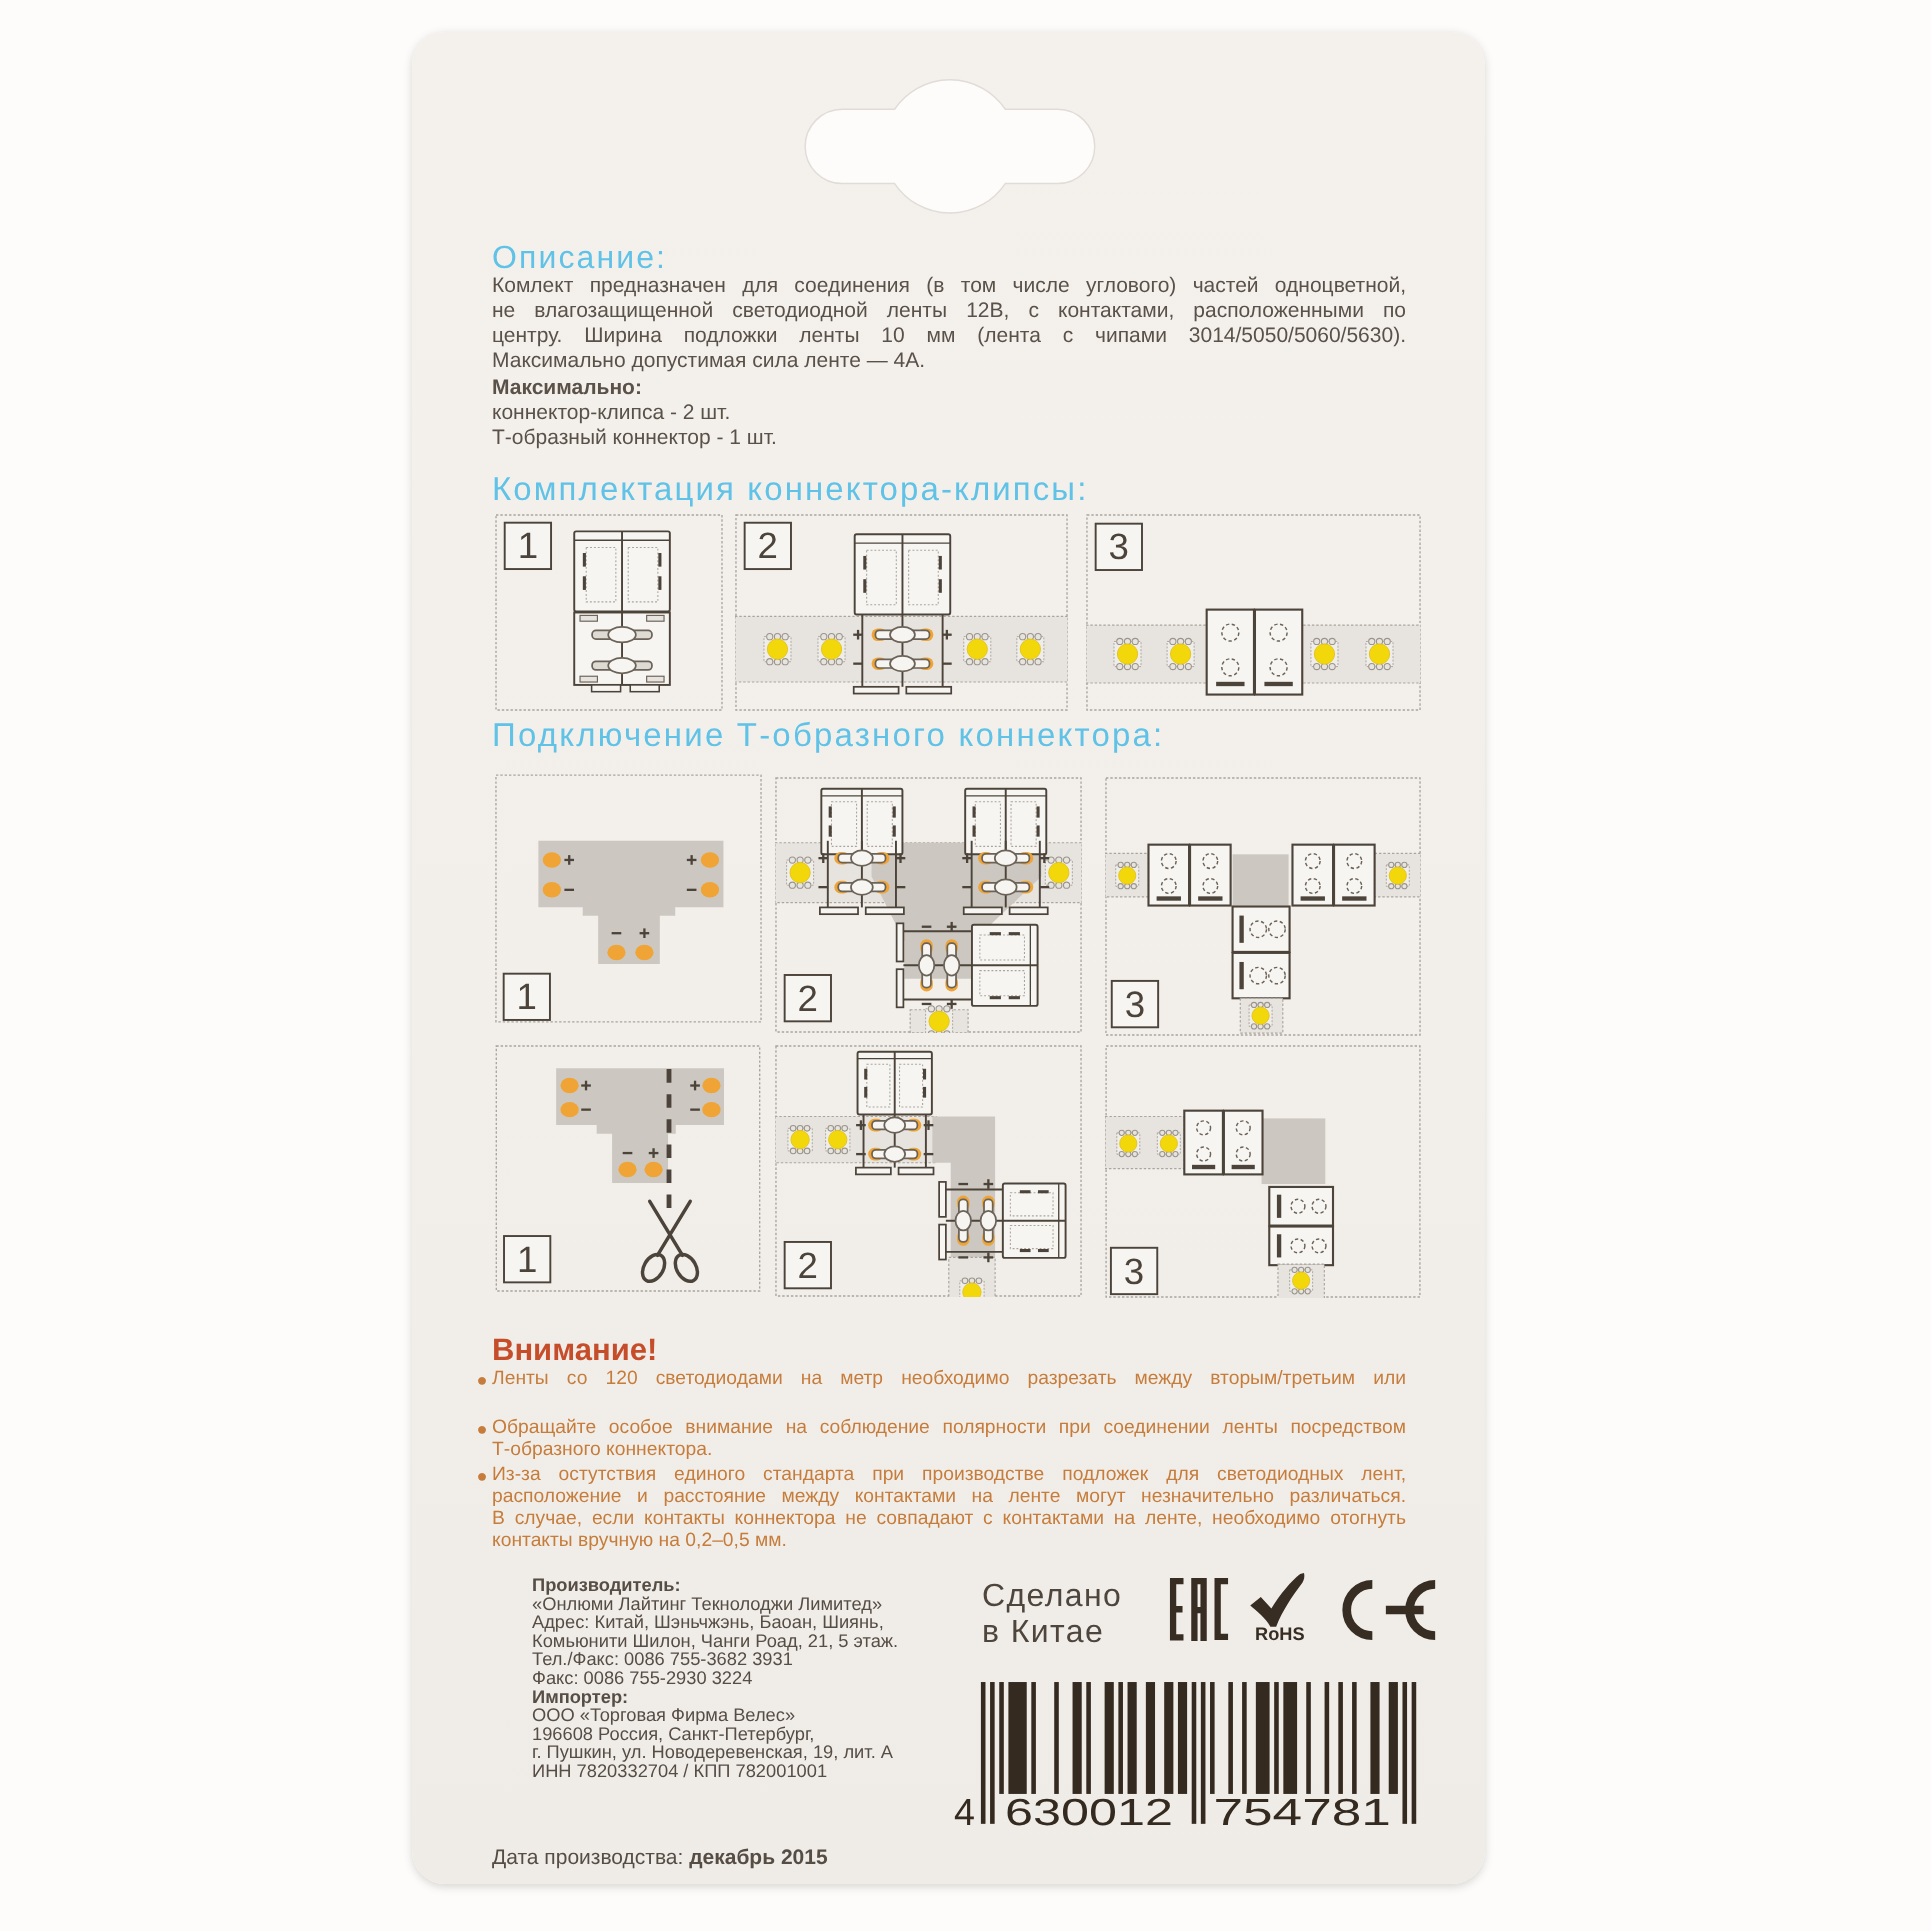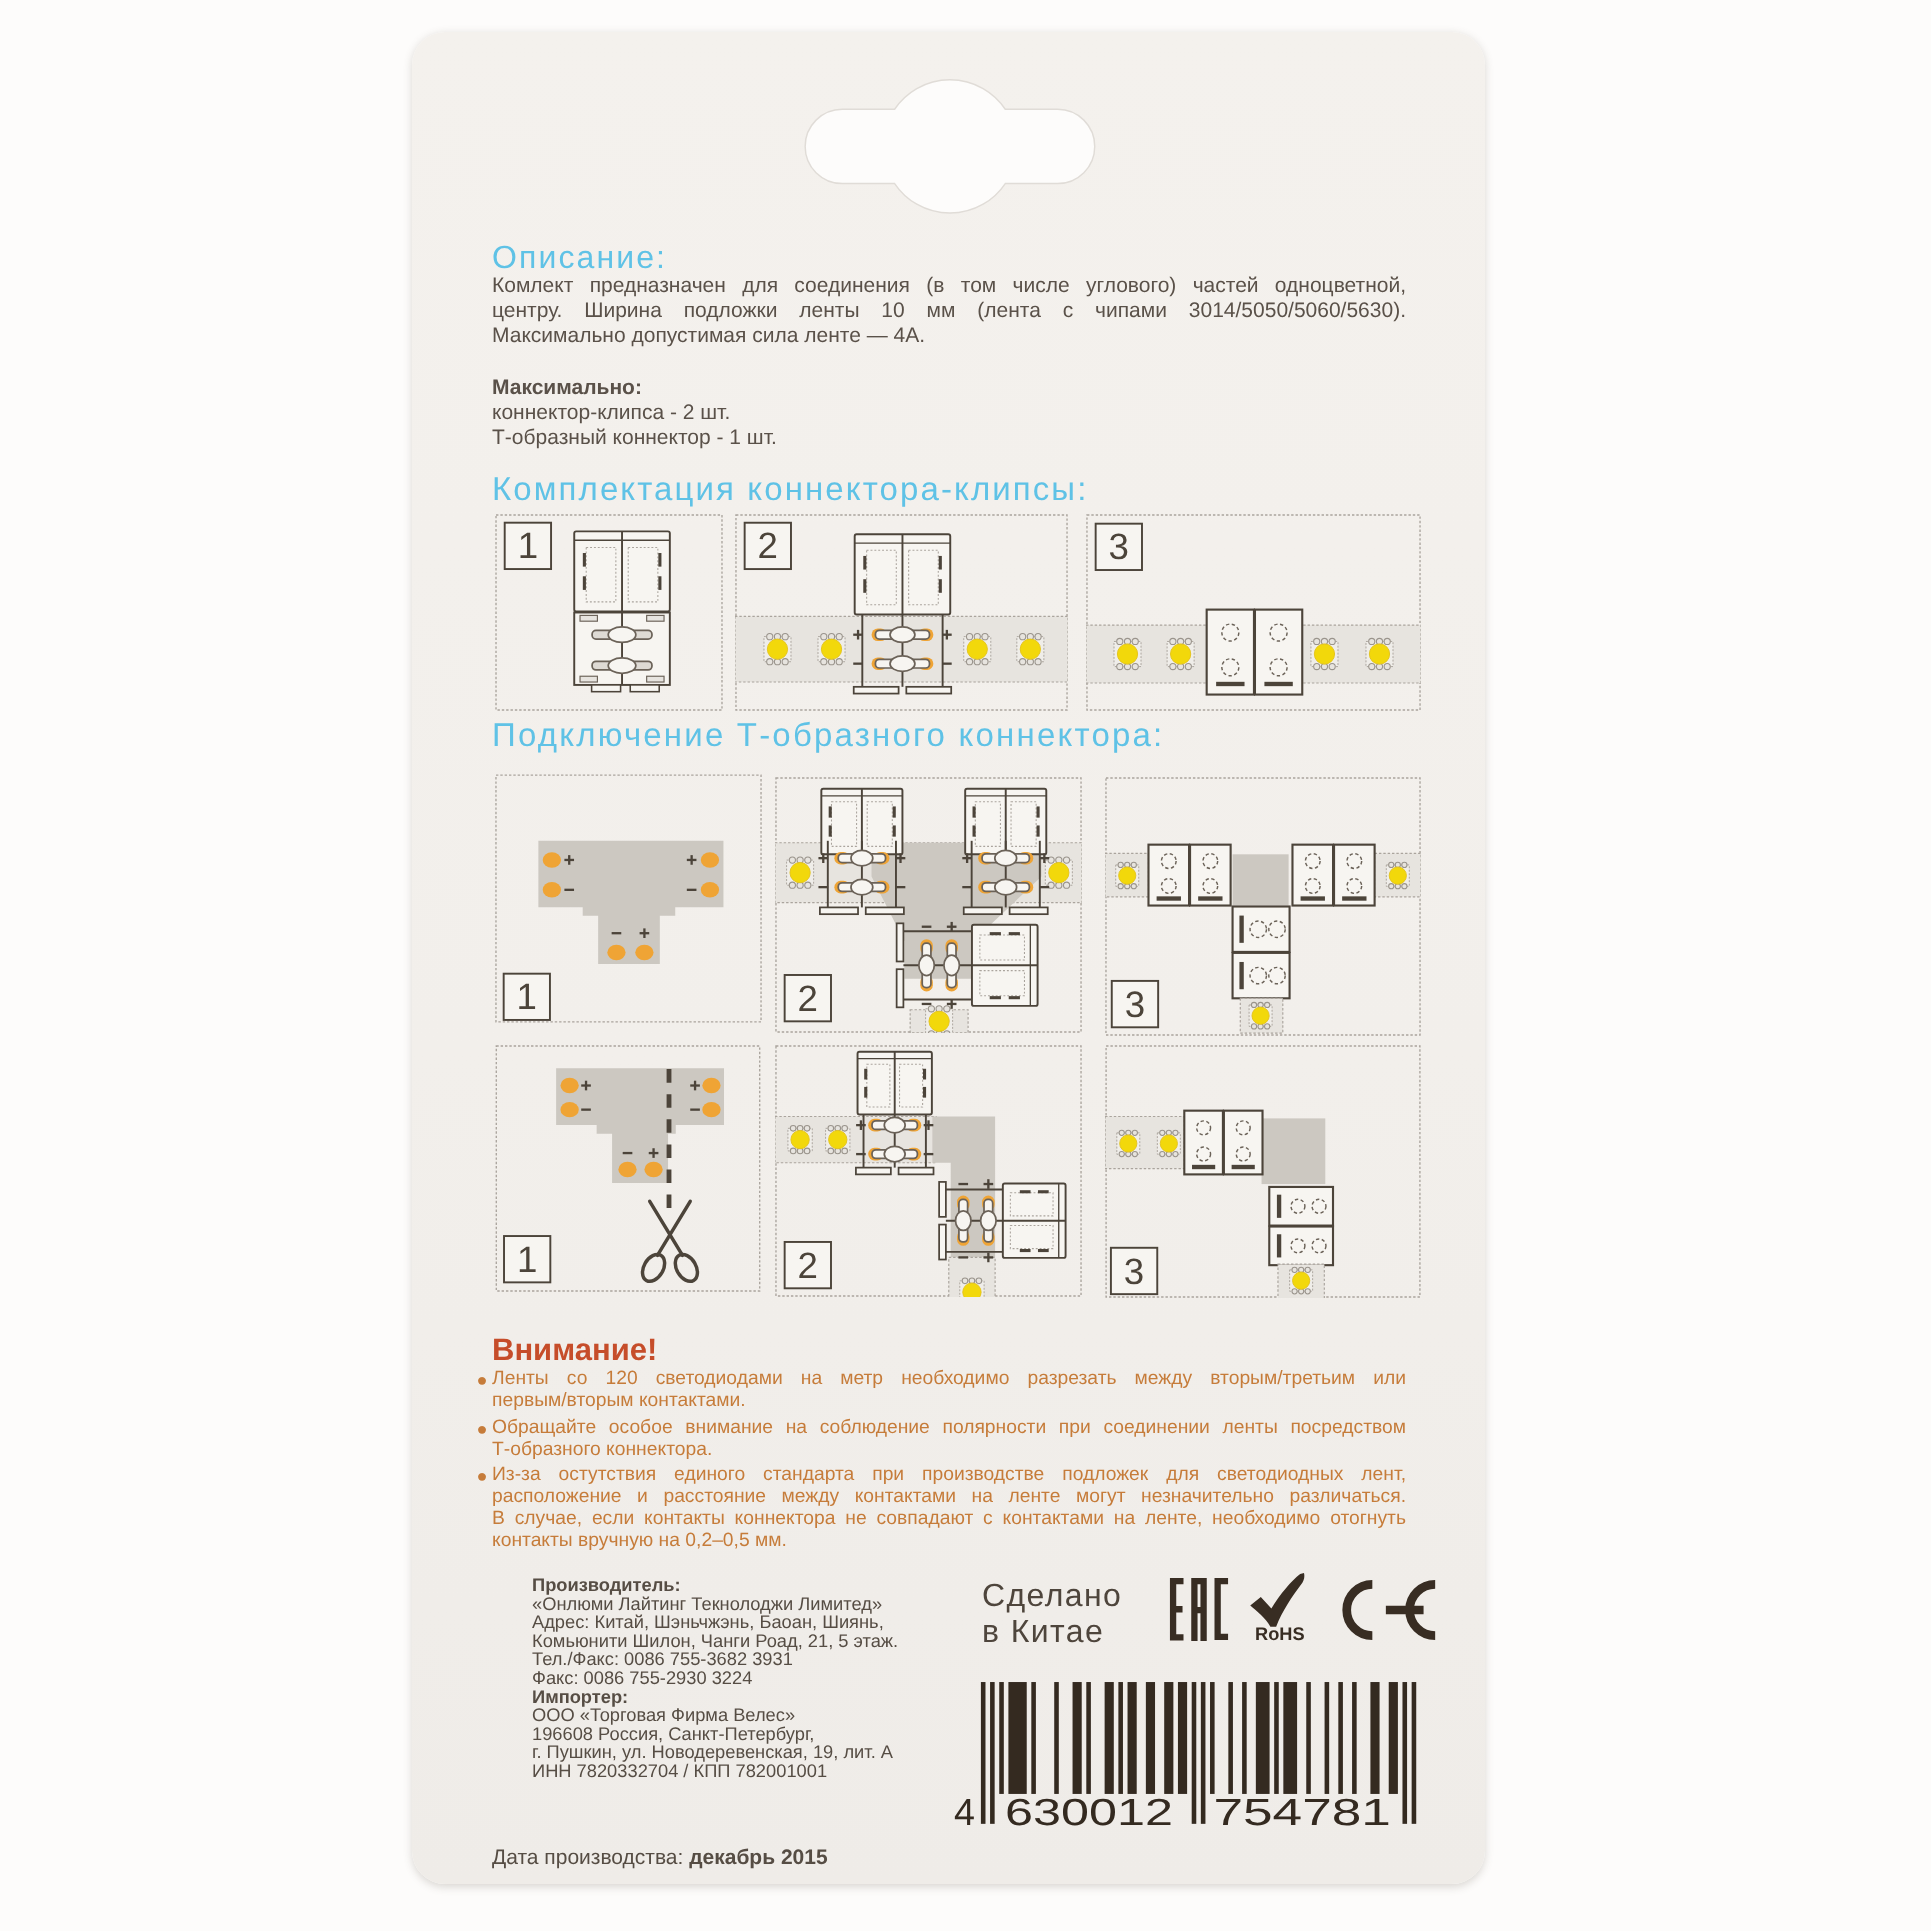--- a/index.html
+++ b/index.html
@@ -15,20 +15,21 @@
 <path d="M 445.5 80 L 499.7 80 A 69 69 0 0 1 614.3 80 L 668.5 80
 A 38.5 38.5 0 0 1 668.5 157 L 614.3 157 A 69 69 0 0 1 499.7 157 L 445.5 157
 A 38.5 38.5 0 0 1 445.5 80 Z" fill="#fdfcfb" stroke="#e0dcd7" stroke-width="1.5"></path>
 </svg>
 
 <div style="position:absolute;left:80px;top:209px;font-size:32px;color:#5fc2e6;line-height:1;letter-spacing:2.1px;">Описание:</div>
 
 <div style="position:absolute;left:80px;top:241px;">
       <div class="body">
         <div style="width:914px;text-align:justify;text-align-last:justify">Комлект предназначен для соединения (в том числе углового) частей одноцветной,</div>
+        <div style="width:914px;text-align:justify;text-align-last:justify">не влагозащищенной светодиодной ленты 12В, с контактами, расположенными по</div>
         <div style="width:914px;text-align:justify;text-align-last:justify">центру. Ширина подложки ленты 10 мм (лента с чипами 3014/5050/5060/5630).</div>
         <div style="width:914px;text-align:left;text-align-last:left">Максимально допустимая сила ленте — 4А.</div>
       </div>
     </div>
 
 <div style="position:absolute;left:80px;top:343px;">
       <div class="body"><b>Максимально:</b><br>коннектор-клипса - 2 шт.<br>Т-образный коннектор - 1 шт.</div>
     </div>
 
 <div style="position:absolute;left:80px;top:440px;font-size:33px;color:#5fc2e6;line-height:1;letter-spacing:2.1px;">Комплектация коннектора-клипсы:</div>
@@ -721,23 +722,20 @@
       <g>
         <rect x="6" y="210" width="48" height="48" fill="#f7f5f1" stroke="#4c443a" stroke-width="2"></rect>
         <text x="30.0" y="247.0" text-anchor="middle" font-size="38" fill="#4c443a">3</text>
       </g>
     </svg>
 
 <div style="position:absolute;left:80px;top:1302px;font-size:31px;font-weight:bold;color:#c64d2a;line-height:1;">Внимание!</div>
 
 <div style="position:absolute;left:80px;top:1336px;">
       <div class="org" style="width:914px;text-align:justify;text-align-last:justify;position:relative"><span style="position:absolute;left:-15.4px;top:1px;color:#c67c3a;font-size:18.3px">●</span>Ленты со 120 светодиодами на метр необходимо разрезать между вторым/третьим или</div>
-    </div>
-<div style="position:absolute;left:80px;top:1358px;">
-      <div class="org" style="width:914px;position:relative">первым/вторым контактами.</div>
     </div>
 <div style="position:absolute;left:80px;top:1385px;">
       <div class="org" style="width:914px;text-align:justify;text-align-last:justify;position:relative"><span style="position:absolute;left:-15.4px;top:1px;color:#c67c3a;font-size:18.3px">●</span>Обращайте особое внимание на соблюдение полярности при соединении ленты посредством</div>
     </div>
 <div style="position:absolute;left:80px;top:1407px;">
       <div class="org" style="width:914px;position:relative">Т-образного коннектора.</div>
     </div>
 <div style="position:absolute;left:80px;top:1432px;">
       <div class="org" style="width:914px;text-align:justify;text-align-last:justify;position:relative"><span style="position:absolute;left:-15.4px;top:1px;color:#c67c3a;font-size:18.3px">●</span>Из-за остутствия единого стандарта при производстве подложек для светодиодных лент,</div>
     </div>

